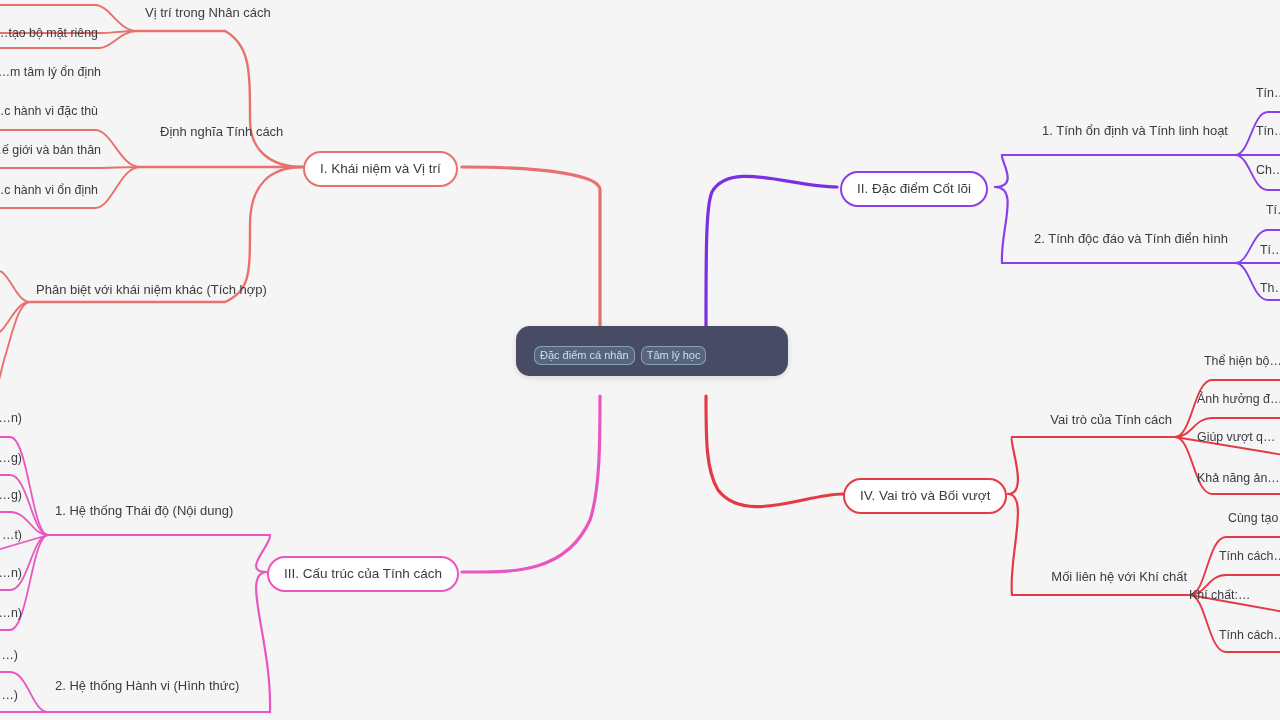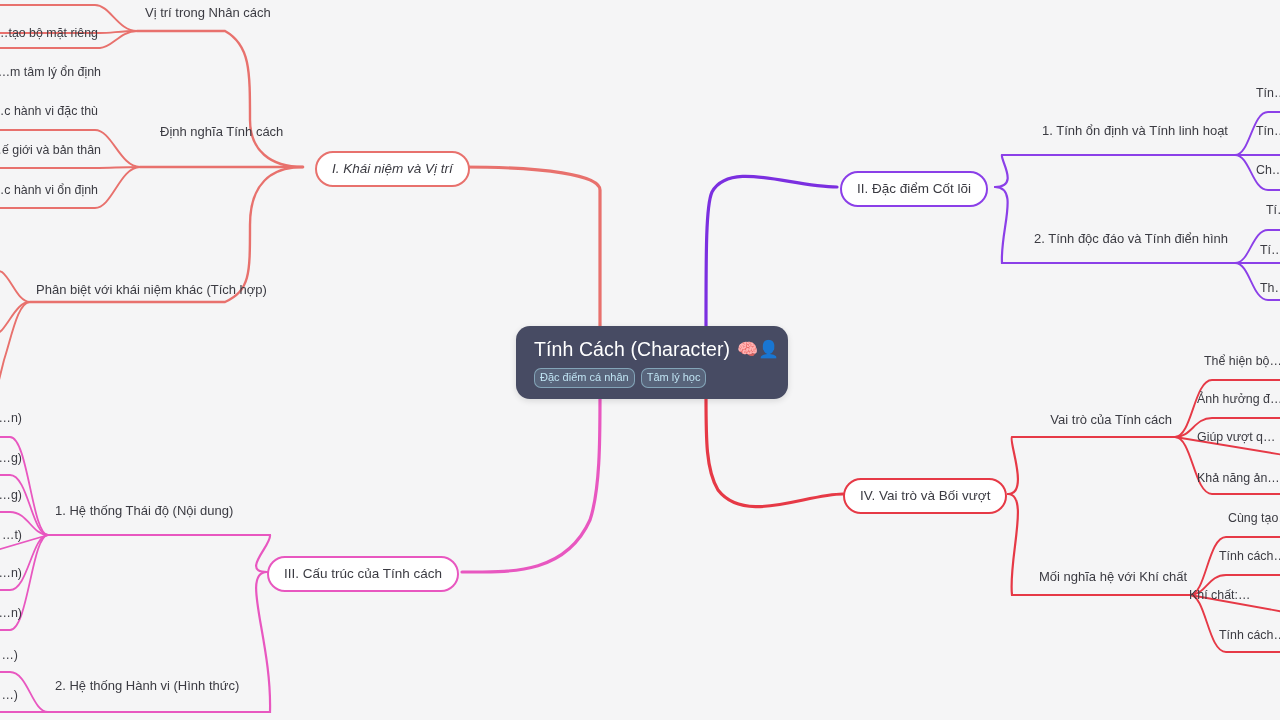--- a/index.html
+++ b/index.html
@@ -125,31 +125,27 @@
     <path d="M 1175 437 L 1290 456" stroke="#e63946" stroke-width="1.9"></path>
     <path d="M 1175 437 C 1192 437 1194 494 1212 494 L 1290 494" stroke="#e63946" stroke-width="1.9"></path>
 
     <path d="M 1190 595 C 1206 595 1208 537 1226 537 L 1290 537" stroke="#e63946" stroke-width="1.9"></path>
     <path d="M 1190 595 C 1206 595 1208 575 1226 575 L 1290 575" stroke="#e63946" stroke-width="1.9"></path>
     <path d="M 1190 595 L 1290 613" stroke="#e63946" stroke-width="1.9"></path>
     <path d="M 1190 595 C 1206 595 1208 652 1226 652 L 1290 652" stroke="#e63946" stroke-width="1.9"></path>
   </svg>
 
   <div class="root">
-    <div class="root-title">
-      <span>Tính Cách (Character)</span>
-      <span class="root-emojis">🧠👤</span>
-    </div>
     <div class="root-tags">
       <span class="tag">Đặc điểm cá nhân</span>
       <span class="tag">Tâm lý học</span>
     </div>
   </div>
 
-  <div class="branch" style="left:315px;top:151px;border-color:#e8716d;font-style:italic;">I. Khái niệm và Vị trí</div>
+  <div class="branch" style="left:303px;top:151px;border-color:#e8716d;">I. Khái niệm và Vị trí</div>
 
   <div class="node right" style="left:145px;top:13px;">Vị trí trong Nhân cách</div>
   <div class="node right" style="left:160px;top:132px;">Định nghĩa Tính cách</div>
   <div class="node right" style="left:36px;top:290px;">Phân biệt với khái niệm khác (Tích hợp)</div>
 
   <div class="node l3 left" style="left:98px;top:33px;">…tạo bộ mặt riêng</div>
   <div class="node l3 left" style="left:101px;top:72px;">…m tâm lý ổn định</div>
 
   <div class="node l3 left" style="left:98px;top:111px;">…c hành vi đặc thù</div>
   <div class="node l3 left" style="left:101px;top:150px;">…ế giới và bản thân</div>
@@ -179,21 +175,21 @@
   <div class="node l3 left" style="left:22px;top:535px;">…t)</div>
   <div class="node l3 left" style="left:22px;top:573px;">…n)</div>
   <div class="node l3 left" style="left:22px;top:613px;">…n)</div>
 
   <div class="node l3 left" style="left:18px;top:655px;">…)</div>
   <div class="node l3 left" style="left:18px;top:695px;">…)</div>
 
   <div class="branch" style="left:843px;top:478px;border-color:#e63946;">IV. Vai trò và Bối vượt</div>
 
   <div class="node left" style="left:1172px;top:420px;">Vai trò của Tính cách</div>
-  <div class="node left" style="left:1187px;top:577px;">Mối nghĩa hệ với Khí chất</div>
+  <div class="node left" style="left:1187px;top:577px;">Mối liên hệ với Khí chất</div>
 
   <div class="node l3 right" style="left:1204px;top:361px;">Thể hiện bộ…</div>
   <div class="node l3 right" style="left:1197px;top:399px;">Ảnh hưởng đ…</div>
   <div class="node l3 right" style="left:1197px;top:437px;">Giúp vượt q…</div>
   <div class="node l3 right" style="left:1197px;top:478px;">Khả năng ản…</div>
 
   <div class="node l3 right" style="left:1228px;top:518px;">Cùng tạo…</div>
   <div class="node l3 right" style="left:1219px;top:556px;">Tính cách…</div>
   <div class="node l3 right" style="left:1189px;top:595px;">Khí chất:…</div>
   <div class="node l3 right" style="left:1219px;top:635px;">Tính cách…</div>

